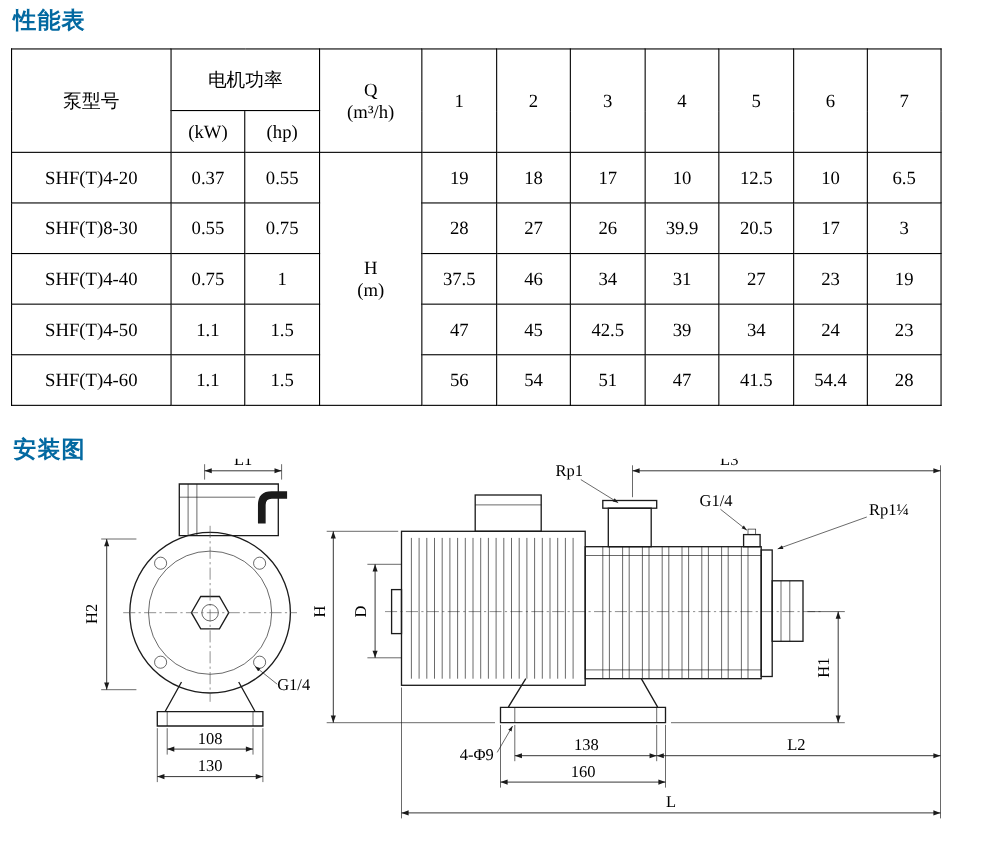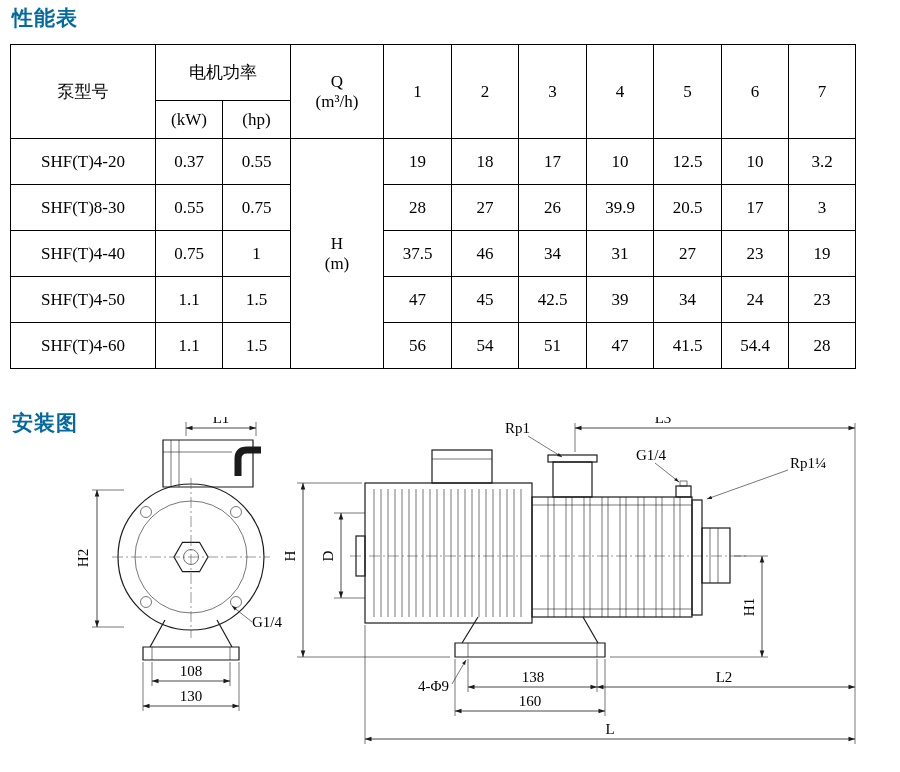--- a/index.html
+++ b/index.html
@@ -5,21 +5,21 @@
   html,body { margin:0; padding:0; background:#ffffff; }
   .page {
     position:relative; width:900px; height:772px; background:#ffffff;
     font-family:"Liberation Serif", serif; color:#000; overflow:hidden;
   }
   .sec-title {
     position:absolute; font-family:"Liberation Sans", sans-serif;
     font-weight:bold; font-size:21px; color:#0369a1; letter-spacing:1px;
   }
   #perf-title { left:12px; top:4px; }
-  #install-title { left:12px; top:409px; }
+  #install-title { left:12px; top:394px; }
 
   table.perf { position:absolute; left:10px; top:44px; border-collapse:collapse; table-layout:fixed; }
   .perf th, .perf td {
     border:1px solid #000; text-align:center; vertical-align:middle;
     font-weight:normal; font-size:17px; font-family:"Liberation Serif", serif;
     padding:0; overflow:hidden;
   }
 
   svg.draw { position:absolute; left:0; top:417px; }
   .ol { fill:none; stroke:#1b1b1b; stroke-width:1.2; }   
@@ -77,21 +77,21 @@
       <td rowspan="5">
         <div>H</div>
         <div>(m)</div>
       </td>
       <td>19</td>
       <td>18</td>
       <td>17</td>
       <td>10</td>
       <td>12.5</td>
       <td>10</td>
-      <td>3.2</td>
+      <td>6.5</td>
     </tr>
     <tr style="height:46px">
       <td>SHF(T)8-30</td>
       <td>0.55</td>
       <td>0.75</td>
       <td>28</td>
       <td>27</td>
       <td>26</td>
       <td>39.9</td>
       <td>20.5</td>

